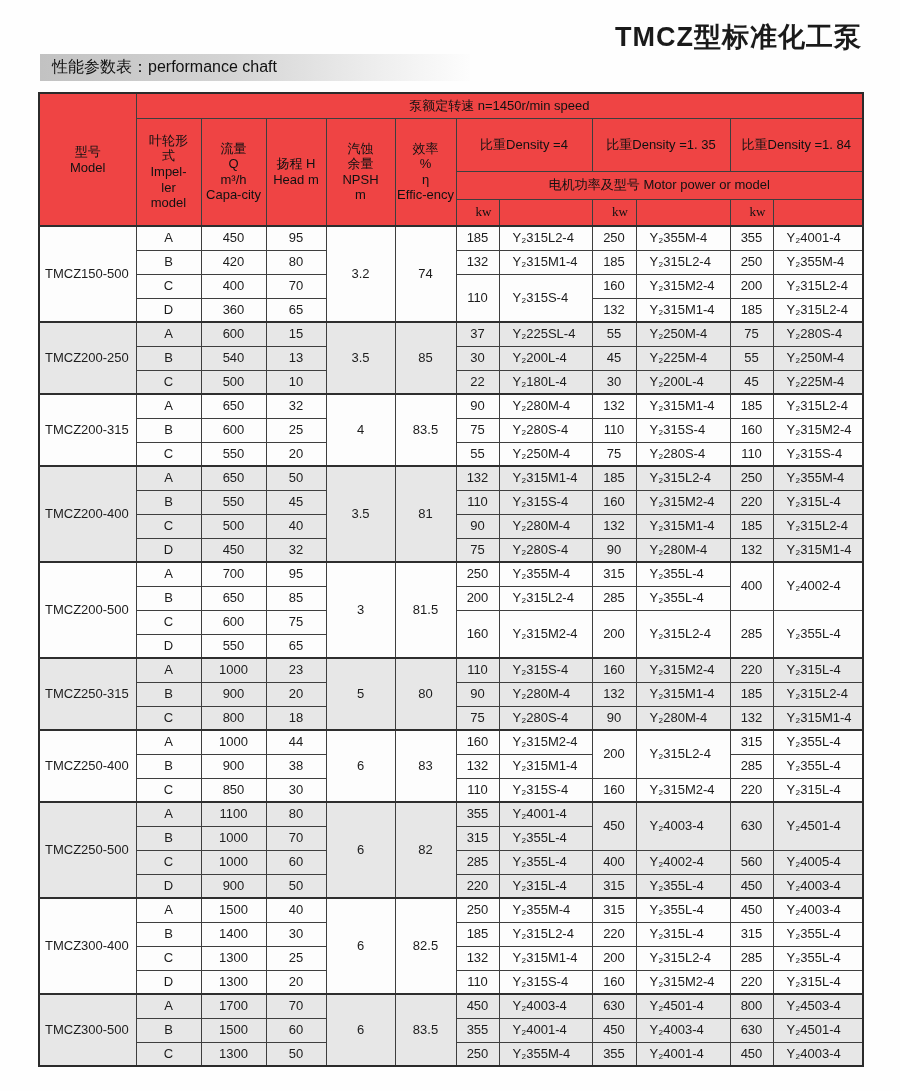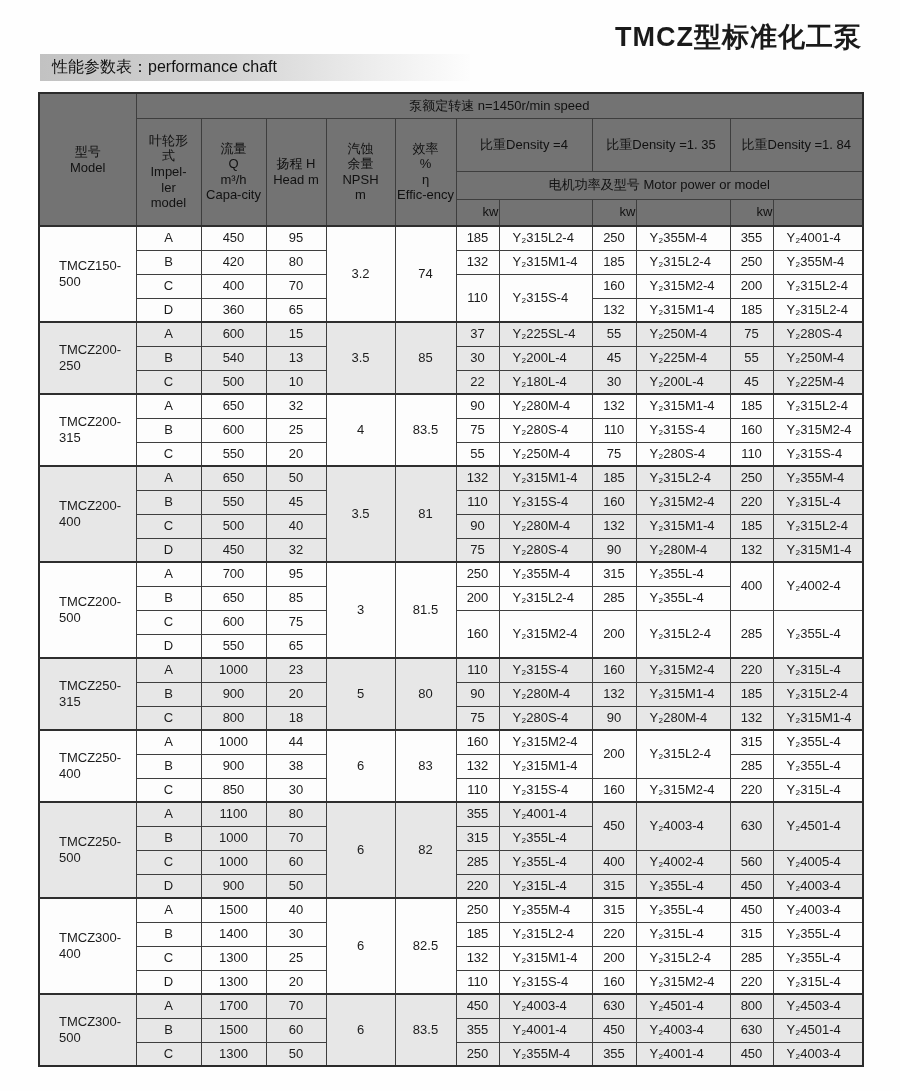--- a/index.html
+++ b/index.html
@@ -7,25 +7,25 @@
   .page{position:absolute;inset:0;background:#fefefe;}
   .title-block{position:absolute;top:5px;right:38px;text-align:right;}
   .title-zh{font-size:27px;font-weight:bold;letter-spacing:1px;color:#1a1a1a;margin-top:14px;}
   .title-en{font-size:15px;margin-top:2px;color:#222;}
   .section-bar{position:absolute;left:40px;top:54px;width:430px;height:27px;
     background:linear-gradient(to right,#c2c2c2 0%,#d4d4d4 45%,#efefef 80%,#fdfdfd 100%);
     display:flex;align-items:center;padding-left:12px;box-sizing:border-box;}
   .section-bar span{font-size:16px;color:#111;}
   table.perf{position:absolute;left:38px;top:92px;width:824px;border-collapse:collapse;table-layout:fixed;border:2px solid #2b2b2b;}
   td{border:1px solid #3e3e3e;text-align:center;vertical-align:middle;font-size:13px;padding:0;overflow:hidden;line-height:1.2;}
-  thead td{background:#737373;white-space:pre-line;font-size:13px;color:#111;}
+  thead td{background:#ef4444;white-space:pre-line;font-size:13px;color:#111;}
   tr.hr1{height:25px;} tr.hr2{height:53px;} tr.hr3{height:28px;} tr.hr4{height:27px;}
   tbody tr{height:24px;}
-  td.kw-h{text-align:right;padding-left:12px;}
-  td.model-cell{text-align:left;padding-left:19px;}
+  td.kw-h{text-align:center;padding-left:12px;font-family:Liberation Serif, serif;}
+  td.model-cell{text-align:left;padding-left:5px;}
   td.motor-model-cell{text-align:left;padding-left:13px;}
   td.shaded{background:#e7e7e7;}
   td.plain{background:#fdfdfd;}
   tr.gs td{border-top:2px solid #2e2e2e;}
 </style>
 </head>
 <body>
 
 <div class="page">
   <div class="title-block">

